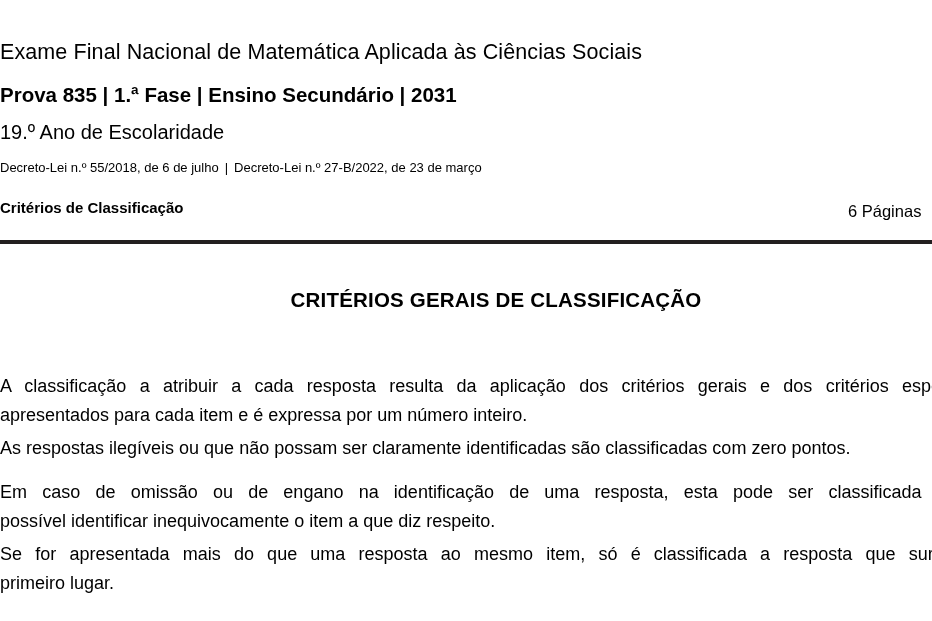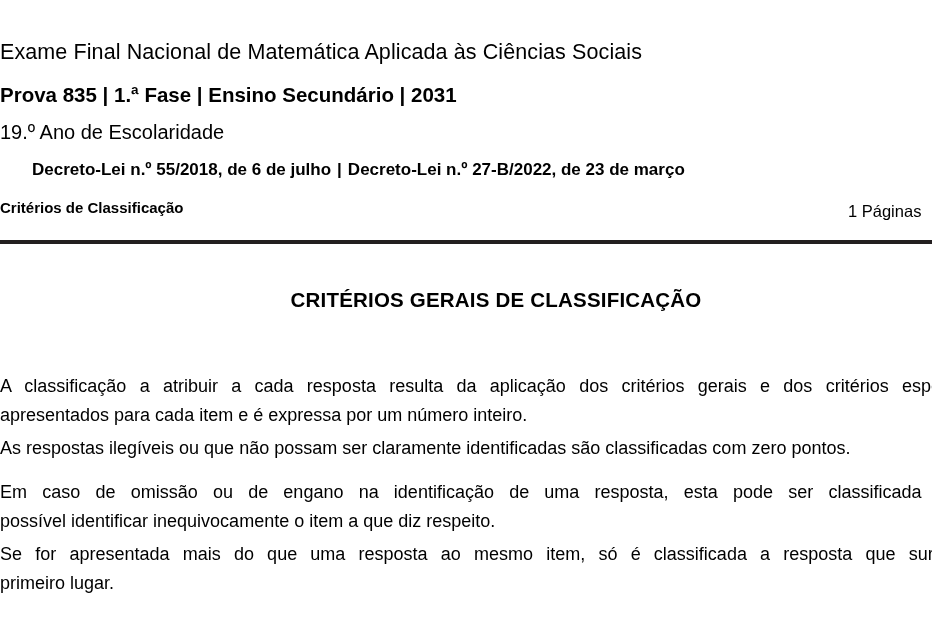--- a/index.html
+++ b/index.html
@@ -72,23 +72,22 @@
     position: absolute;
     left: 88px;
     top: 121px;
     font-size: 20px;
     font-weight: 400;
   }
   .h-legal {
     position: absolute;
     left: 88px;
     top: 160px;
-    font-size: 17px;
-    font-weight: 700;
-    margin-left: 32px;
+    font-size: 13px;
+    font-weight: 400;
   }
   .h-legal .sep {
     padding: 0 6px;
   }
   .h-crit {
     position: absolute;
     left: 88px;
     top: 199px;
     font-size: 15px;
     font-weight: 700;
@@ -152,21 +151,21 @@
   <div class="watermark">ALHO</div>
 
   <div class="header">
     <div class="header-line h-title">Exame Final Nacional de Matemática Aplicada às Ciências Sociais</div>
     <div class="header-line h-sub1">Prova 835 | 1.ª Fase | Ensino Secundário | 2031</div>
     <div class="header-line h-sub2">19.º Ano de Escolaridade</div>
     <div class="header-line h-legal">
       <span>Decreto-Lei n.º 55/2018, de 6 de julho</span><span class="sep">|</span><span>Decreto-Lei n.º 27-B/2022, de 23 de março</span>
     </div>
     <div class="header-line h-crit">Critérios de Classificação</div>
-    <div class="header-line h-pages">1 Páginas</div>
+    <div class="header-line h-pages">6 Páginas</div>
     <div class="rule"></div>
   </div>
 
   <div class="section-title">CRITÉRIOS GERAIS DE CLASSIFICAÇÃO</div>
 
   <div class="para p1">
     <span class="line justified">A classificação a atribuir a cada resposta resulta da aplicação dos critérios gerais e dos critérios específicos</span>
     <span class="line">apresentados para cada item e é expressa por um número inteiro.</span>
   </div>
 

